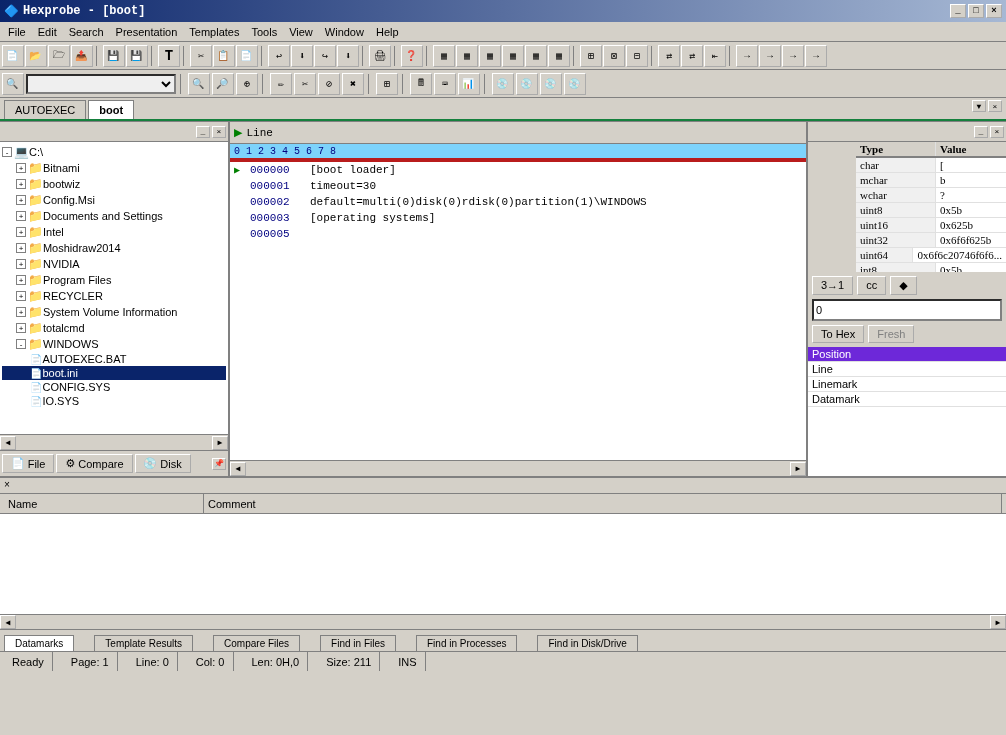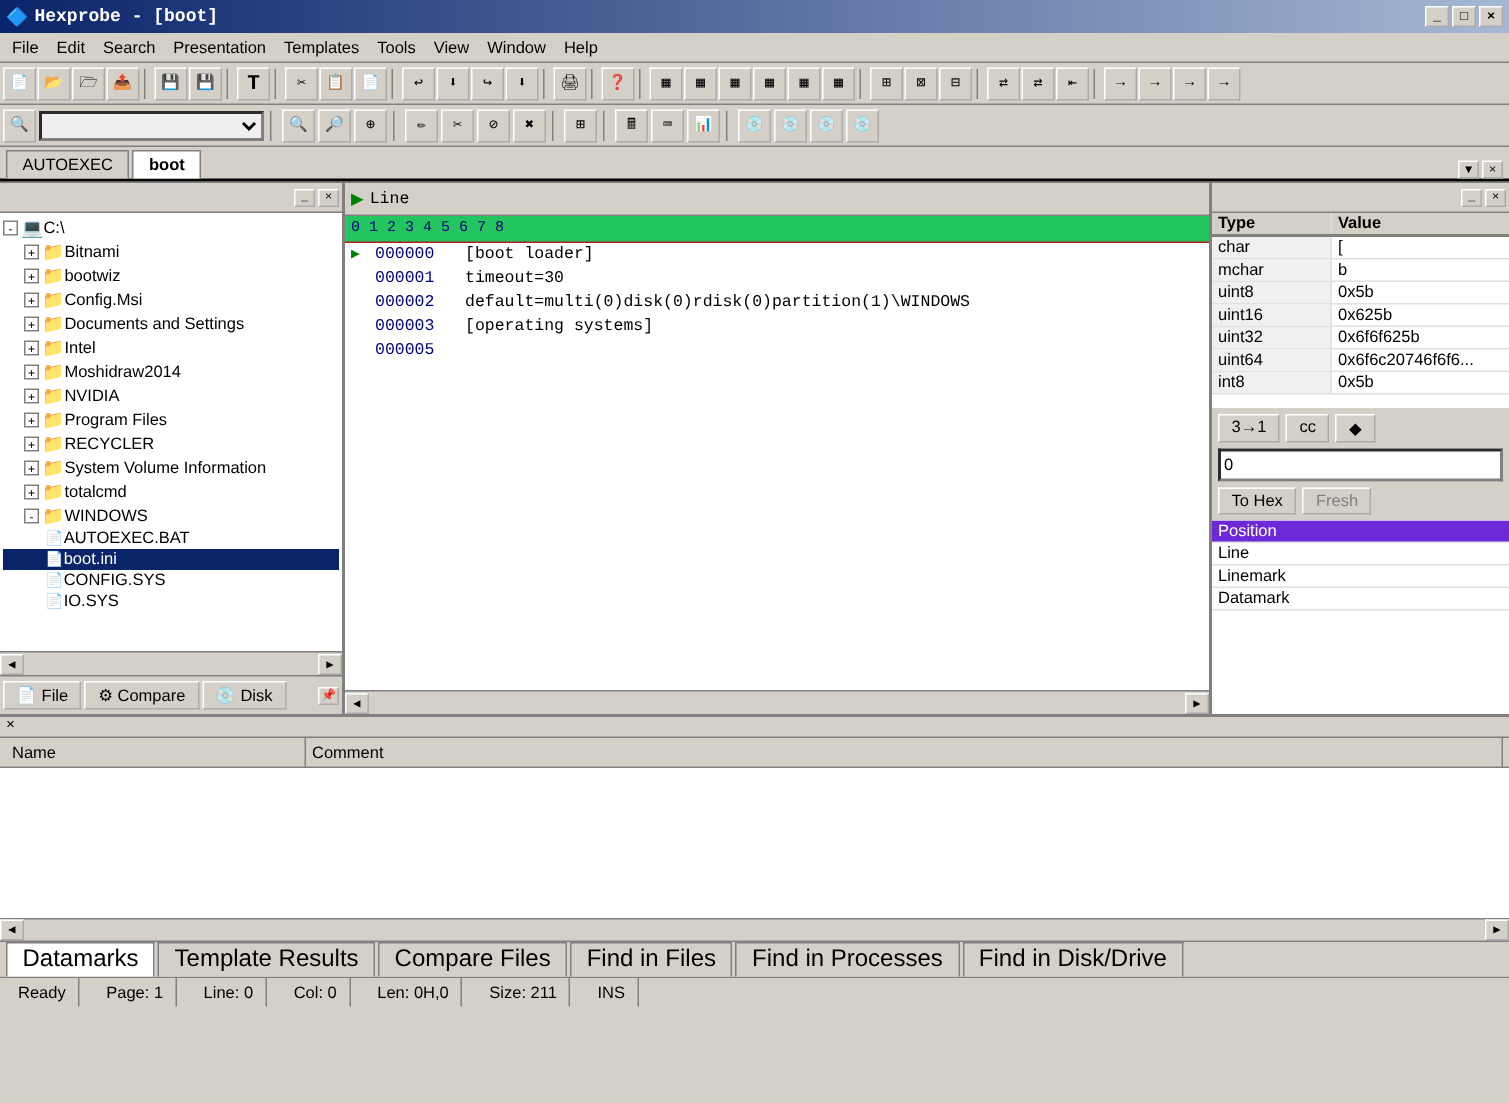--- a/index.html
+++ b/index.html
@@ -34,32 +34,32 @@
     .tree-item { display: flex; align-items: center; padding: 1px 0; white-space: nowrap; cursor: pointer; }
     .tree-item.selected { background: #0a246a; color: white; }
     .expand-btn { width: 10px; height: 10px; border: 1px solid #808080; background: white; display: inline-flex; align-items: center; justify-content: center; font-size: 8px; margin-right: 2px; cursor: pointer; }
 
     #left-panel-bottom { background: #d4d0c8; height: 26px; display: flex; align-items: center; border-top: 1px solid #808080; padding: 0 2px; gap: 2px; font-family: Arial; font-size: 11px; }
     .bottom-tab { padding: 2px 8px; background: #d4d0c8; border: 1px outset #fff; cursor: pointer; display: flex; align-items: center; gap: 3px; font-size: 11px; }
 
     
     #center-panel { flex: 1; background: white; display: flex; flex-direction: column; }
     #hex-header { background: #d4d0c8; height: 22px; display: flex; align-items: center; padding: 0 4px; border-bottom: 1px solid #808080; font-size: 11px; font-family: 'Courier New'; }
-    #hex-ruler { background: #22c55e; height: 18px; padding: 2px 4px; font-size: 10px; font-family: 'Courier New'; color: #000080; border-bottom: 1px solid #b91c1c; display: flex; align-items: center; }
+    #hex-ruler { background: #7dd3fc; height: 18px; padding: 2px 4px; font-size: 10px; font-family: 'Courier New'; color: #000080; border-bottom: 4px solid #b91c1c; display: flex; align-items: center; }
     #hex-content { flex: 1; overflow-y: auto; overflow-x: auto; }
     
     .hex-row { display: flex; align-items: center; padding: 0 4px; height: 16px; }
     .hex-row .arrow { width: 16px; color: green; font-size: 10px; }
     .hex-row .line-num { width: 60px; color: #000080; font-size: 11px; }
     .hex-row .hex-data { flex: 1; font-size: 11px; font-family: 'Courier New'; }
 
     
     #right-panel { width: 200px; min-width: 200px; background: #d4d0c8; border-left: 2px solid #808080; display: flex; flex-direction: column; }
     #right-panel-toolbar { background: #d4d0c8; height: 20px; display: flex; align-items: center; justify-content: flex-end; border-bottom: 1px solid #808080; padding: 0 2px; gap: 2px; }
-    #type-table { flex: 1; overflow-y: auto; background: white; font-size: 11px; font-family: Liberation Sans, sans-serif; }
+    #type-table { flex: 1; overflow-y: auto; background: white; font-size: 11px; font-family: Liberation Serif, serif; margin-left: 48px; }
     .type-row { display: flex; border-bottom: 1px solid #e0e0e0; }
     .type-row .type-name { width: 80px; padding: 1px 4px; border-right: 1px solid #e0e0e0; background: #f0f0f0; }
     .type-row .type-val { flex: 1; padding: 1px 4px; }
     .type-row.header { background: #d4d0c8; font-weight: bold; border-bottom: 2px solid #808080; }
     .type-row.header .type-name, .type-row.header .type-val { background: #d4d0c8; }
     
     #right-bottom { padding: 4px; display: flex; flex-direction: column; gap: 4px; }
     .right-btn-row { display: flex; gap: 4px; }
     .right-btn { padding: 2px 8px; background: #d4d0c8; border: 1px outset #fff; cursor: pointer; font-size: 11px; font-family: Arial; }
     .right-btn.disabled { color: #808080; }
@@ -69,21 +69,21 @@
     .nav-item { padding: 1px 4px; border-bottom: 1px solid #e0e0e0; }
     .nav-item.selected { background: #6d28d9; color: white; }
 
     
     #bottom-section { height: 175px; background: white; border-top: 2px solid #808080; display: flex; flex-direction: column; }
     #bottom-content { flex: 1; display: flex; }
     #bottom-table { flex: 1; overflow: auto; }
     #bottom-table-header { display: flex; background: #d4d0c8; border-bottom: 1px solid #808080; height: 20px; align-items: center; font-size: 11px; font-family: Arial; padding: 0 4px; }
     .bottom-col { padding: 0 4px; border-right: 1px solid #808080; height: 100%; display: flex; align-items: center; }
     #bottom-tabs { height: 24px; display: flex; align-items: flex-end; background: #d4d0c8; border-top: 1px solid #808080; padding: 0 4px; }
-    .bottom-tab-item { padding: 2px 10px; border: 1px solid #808080; border-bottom: none; background: #d4d0c8; cursor: pointer; font-size: 16px; font-family: Arial; margin-right: 2px; }
+    .bottom-tab-item { padding: 2px 10px; border: 1px solid #808080; border-bottom: none; background: #d4d0c8; cursor: pointer; font-size: 10px; font-family: Arial; margin-right: 20px; }
     .bottom-tab-item.active { background: white; }
 
     
     #status-bar { height: 20px; background: #d4d0c8; border-top: 1px solid #808080; display: flex; align-items: center; padding: 0 4px; font-size: 11px; font-family: Arial; gap: 10px; }
     .status-section { padding: 0 8px; border-right: 1px solid #808080; height: 100%; display: flex; align-items: center; }
 
     
     ::-webkit-scrollbar { width: 16px; height: 16px; }
     ::-webkit-scrollbar-track { background: #d4d0c8; }
     ::-webkit-scrollbar-thumb { background: #a0a0a0; border: 1px outset #d4d0c8; }
@@ -186,21 +186,21 @@
   <div class="tb-btn">🖩</div>
   <div class="tb-btn">⌨</div>
   <div class="tb-btn">📊</div>
   <div class="tb-sep"></div>
   <div class="tb-btn">💿</div>
   <div class="tb-btn">💿</div>
   <div class="tb-btn">💿</div>
   <div class="tb-btn">💿</div>
 </div>
 
-<div style="background:#d4d0c8; display:flex; align-items:flex-end; padding:2px 4px 0 4px; border-bottom: 2px solid #000000; position:relative;">
+<div style="background:#d4d0c8; display:flex; padding:2px 4px 0 4px; border-bottom: 2px solid #15803d; position:relative;">
   <div class="tab">AUTOEXEC</div>
   <div class="tab active">boot</div>
   <div style="margin-left:auto; display:flex; gap:2px;">
     <div class="inner-ctrl-btn">▼</div>
     <div class="inner-ctrl-btn">×</div>
   </div>
 </div>
 
 <div id="main">
 
@@ -387,20 +387,24 @@
         <div class="type-name">Type</div>
         <div class="type-val">Value</div>
       </div>
       <div class="type-row">
         <div class="type-name">char</div>
         <div class="type-val">[</div>
       </div>
       <div class="type-row">
         <div class="type-name">mchar</div>
         <div class="type-val">b</div>
+      </div>
+      <div class="type-row">
+        <div class="type-name">wchar</div>
+        <div class="type-val">?</div>
       </div>
       <div class="type-row">
         <div class="type-name">uint8</div>
         <div class="type-val">0x5b</div>
       </div>
       <div class="type-row">
         <div class="type-name">uint16</div>
         <div class="type-val">0x625b</div>
       </div>
       <div class="type-row">

